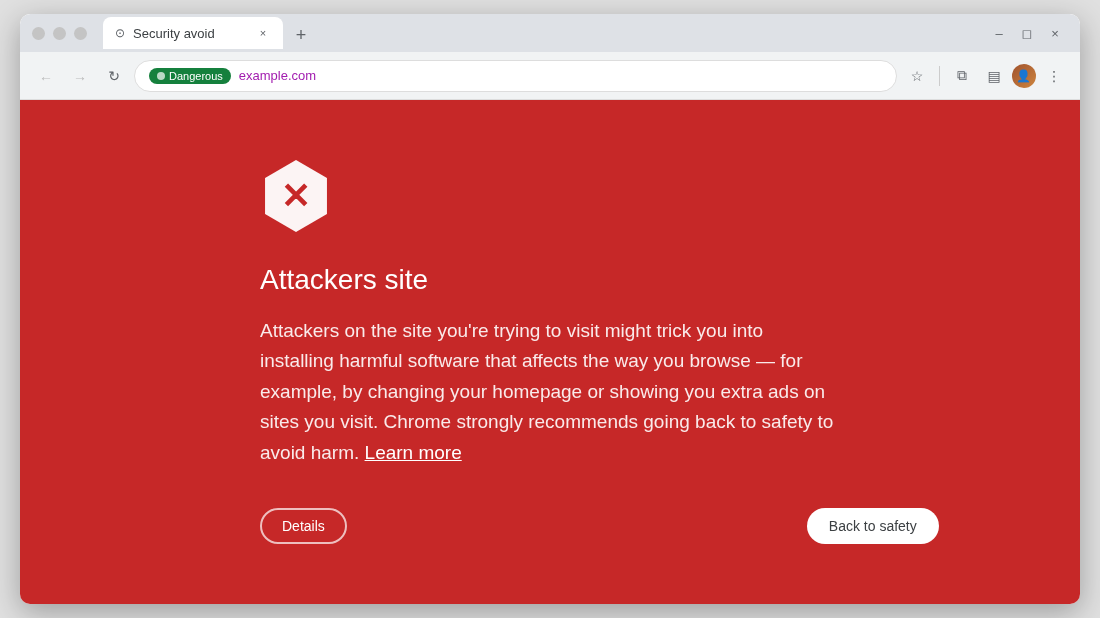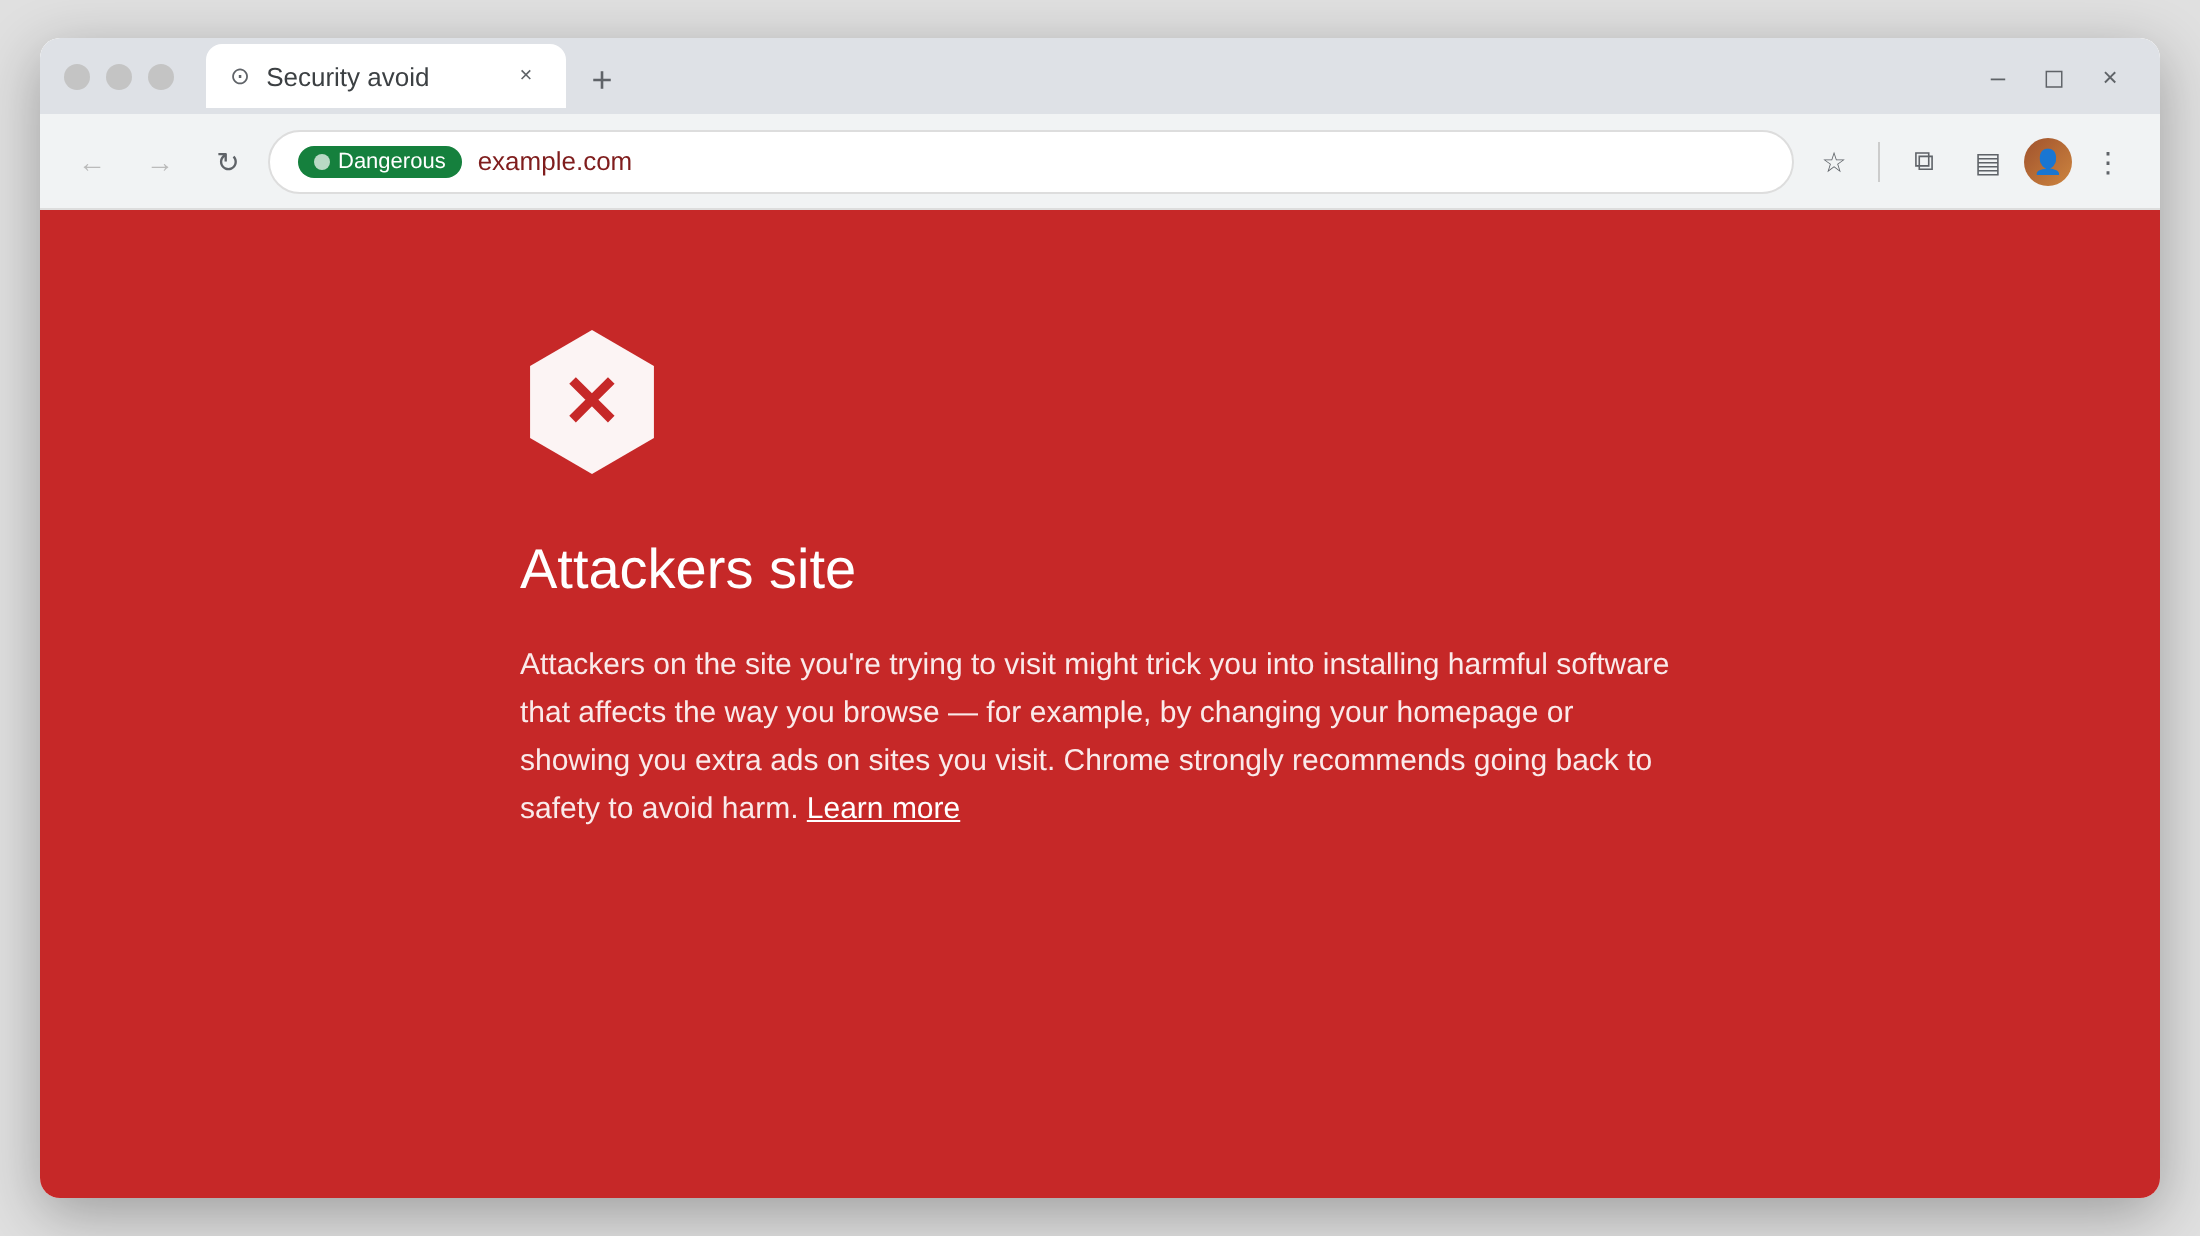--- a/index.html
+++ b/index.html
@@ -184,21 +184,21 @@
       height: 8px;
       border-radius: 50%;
       background: rgba(255,255,255,0.7);
       display: flex;
       align-items: center;
       justify-content: center;
     }
 
     .address-text {
       font-size: 13px;
-      color: #7f1d1d;
+      color: #a21caf;
       flex: 1;
     }
 
     .toolbar-right {
       display: flex;
       align-items: center;
       gap: 4px;
     }
 
     .toolbar-icon-btn {
@@ -264,21 +264,21 @@
     }
 
     .error-title {
       font-size: 28px;
       font-weight: 400;
       color: #fff;
       margin-bottom: 20px;
     }
 
     .error-body {
-      font-size: 15px;
+      font-size: 19px;
       line-height: 1.6;
       color: rgba(255,255,255,0.9);
       max-width: 580px;
       margin-bottom: 40px;
     }
 
     .learn-more-link {
       color: #fff;
       text-decoration: underline;
       cursor: pointer;
@@ -368,16 +368,20 @@
       <span class="error-x">✕</span>
     </div>
 
     <h1 class="error-title">Attackers site</h1>
 
     <p class="error-body">
       <span>Attackers on the site you're trying to visit might trick you into installing harmful software that affects the way you browse — for example, by changing your homepage or showing you extra ads on sites you visit. Chrome strongly recommends going back to safety to avoid harm.</span>
       <a class="learn-more-link">Learn more</a>
     </p>
 
+    <div class="error-actions">
+      <button class="btn-details">Details</button>
+      <button class="btn-safety">Back to safety</button>
+    </div>
 
   </div>
 
 </div>
 
 </body></html>

